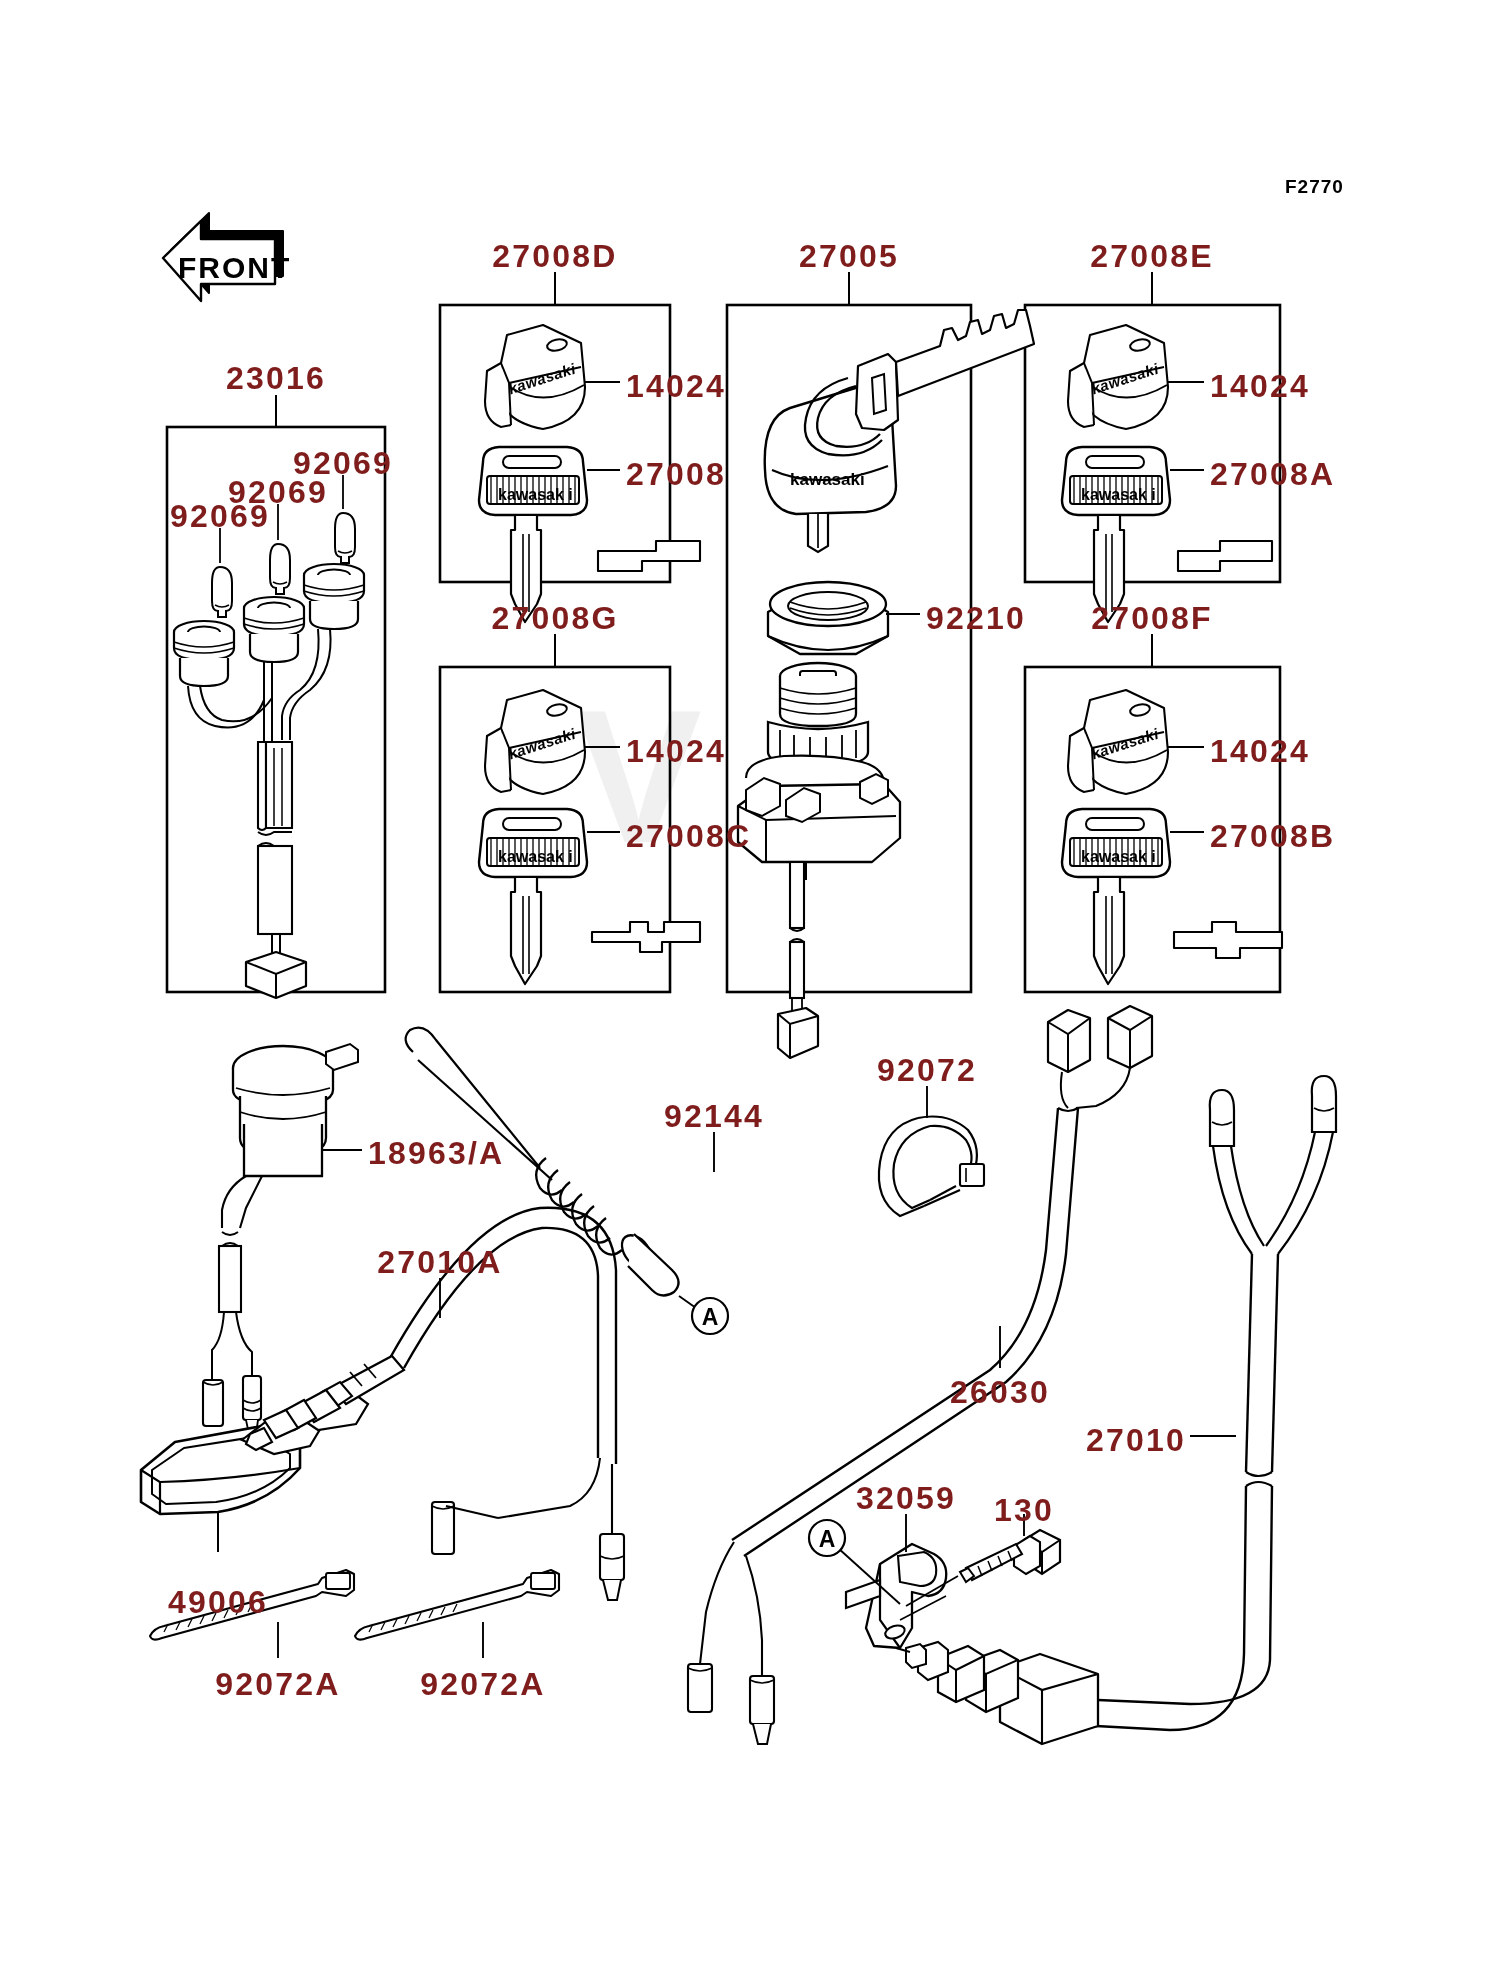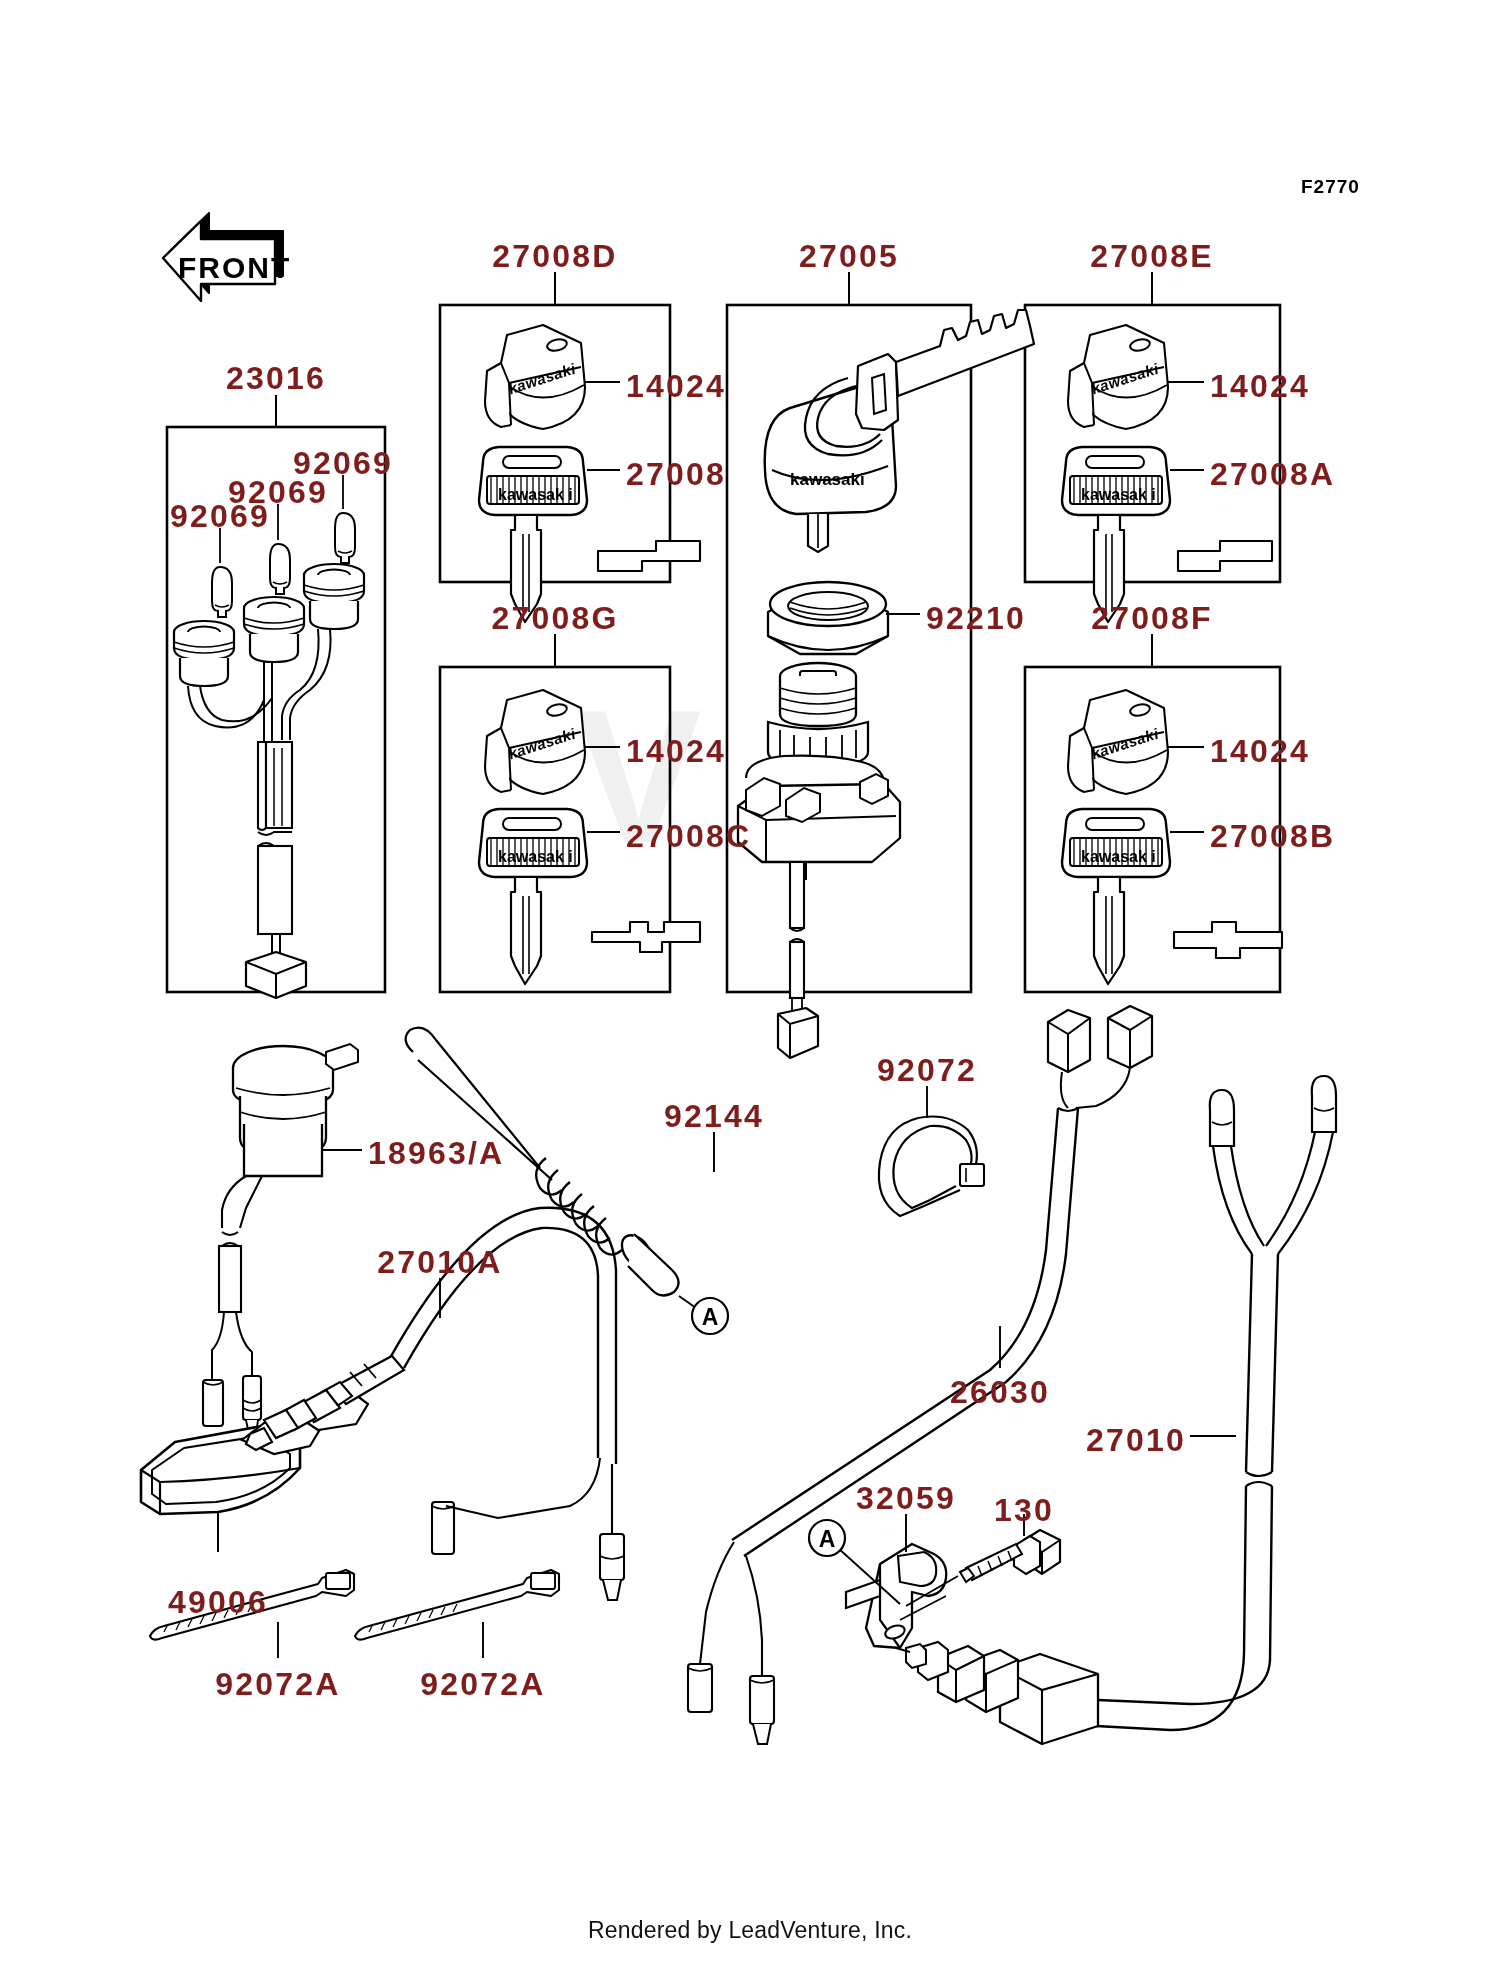--- a/index.html
+++ b/index.html
@@ -498,21 +498,21 @@
         <line x1="998" y1="1556" x2="1002" y2="1566"></line>
         <line x1="1008" y1="1551" x2="1012" y2="1561"></line>
       </g>
       <path d="M960,1572 L968,1568 L974,1576 L966,1582 Z" fill="#fff" stroke="#000" stroke-width="2"></path>
 
       <line x1="1024" y1="1514" x2="1024" y2="1536" stroke="#000" stroke-width="1.9"></line>
       <path d="M958,1576 L906,1606" fill="none" stroke="#000" stroke-width="1.8"></path>
     </g>
   </svg>
 
-  <div class="sheetcode" style="left:1285px;top:176px;margin-left:16px;">F2770</div>
+  <div class="sheetcode" style="left:1285px;top:176px;">F2770</div>
 
   <div class="lbl c" style="left:276px;top:362px;">23016</div>
 
   <div class="lbl c" style="left:220px;top:500px;">92069</div>
   <div class="lbl c" style="left:278px;top:476px;">92069</div>
   <div class="lbl c" style="left:343px;top:447px;">92069</div>
 
   <div class="lbl c" style="left:555px;top:240px;">27008D</div>
   <div class="lbl c" style="left:849px;top:240px;">27005</div>
   <div class="lbl c" style="left:1152px;top:240px;">27008E</div>
@@ -569,14 +569,13 @@
               font-family:'Liberation Sans',sans-serif;">kawasak i</div>
 
   <div style="position:absolute;left:1090px;top:735px;font-size:15px;font-style:italic;font-weight:bold;
               transform:rotate(-18deg);font-family:'Liberation Sans',sans-serif;letter-spacing:.5px;">kawasaki</div>
   <div style="position:absolute;left:1081px;top:848px;font-size:16px;font-weight:bold;
               font-family:'Liberation Sans',sans-serif;">kawasak i</div>
 
   <div style="position:absolute;left:790px;top:470px;font-size:17px;font-weight:bold;
               font-family:'Liberation Sans',sans-serif;">kawasaki</div>
 
-  <div class="footer">Rendered by LeadVenture, Inc.</div>
 </div>
 
 </body></html>

